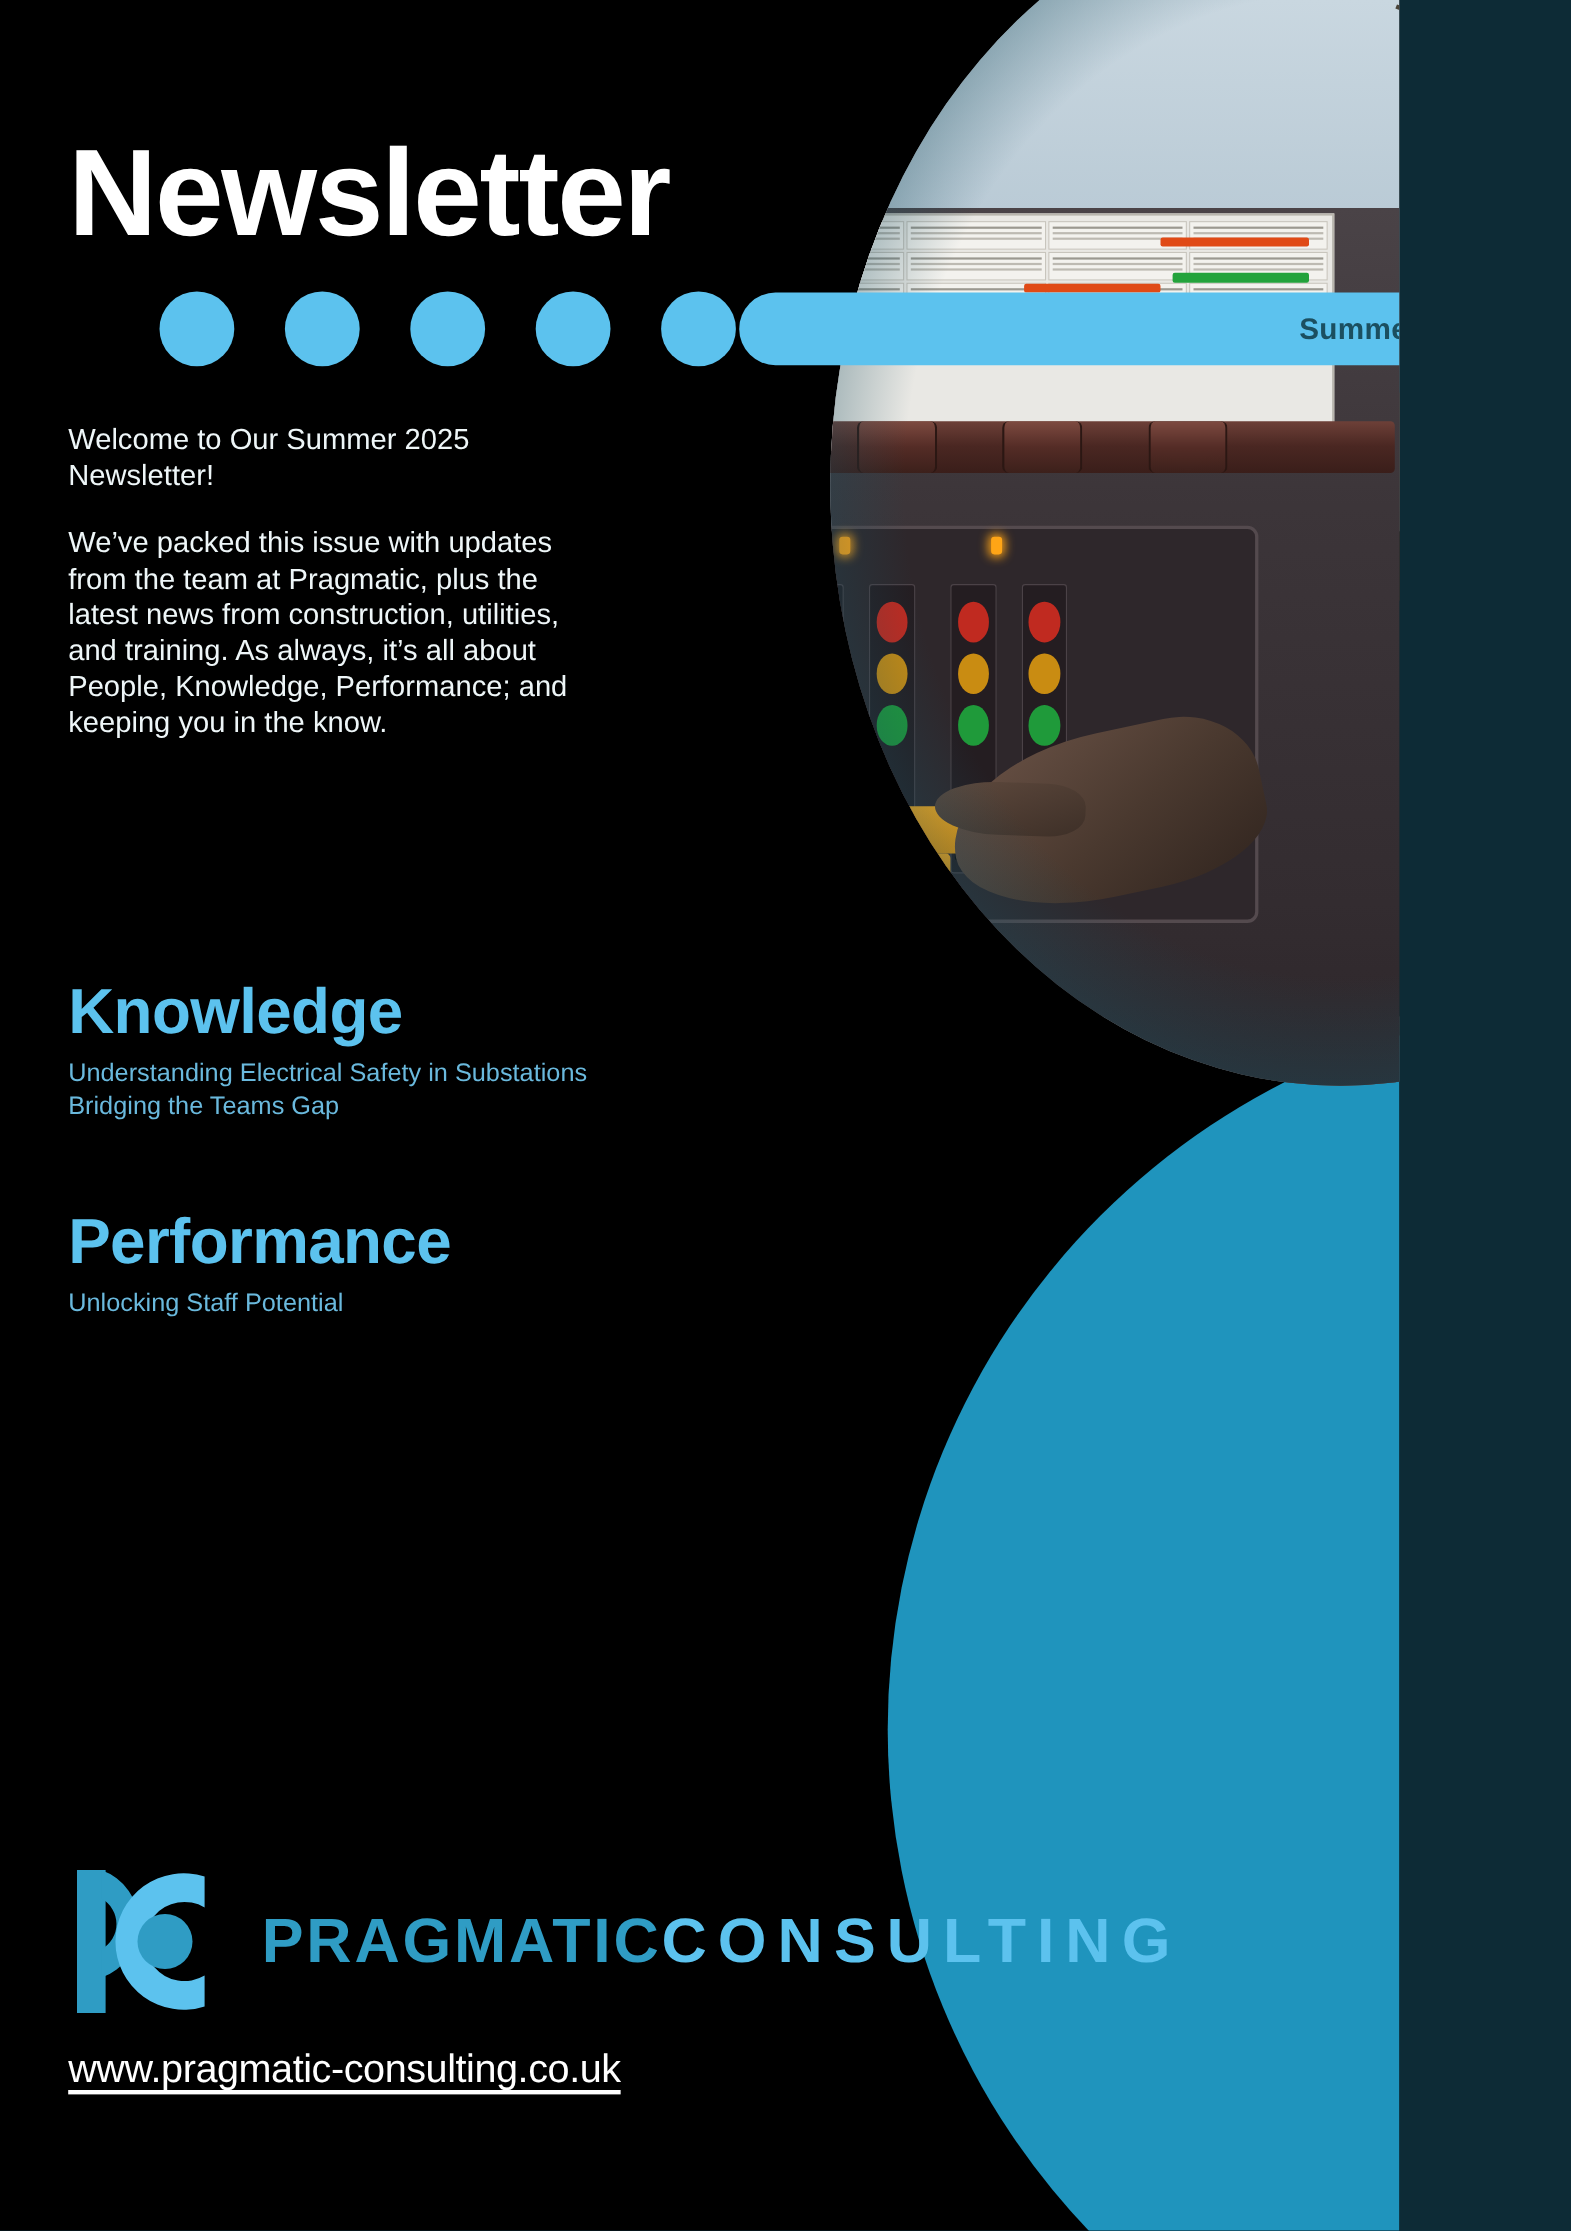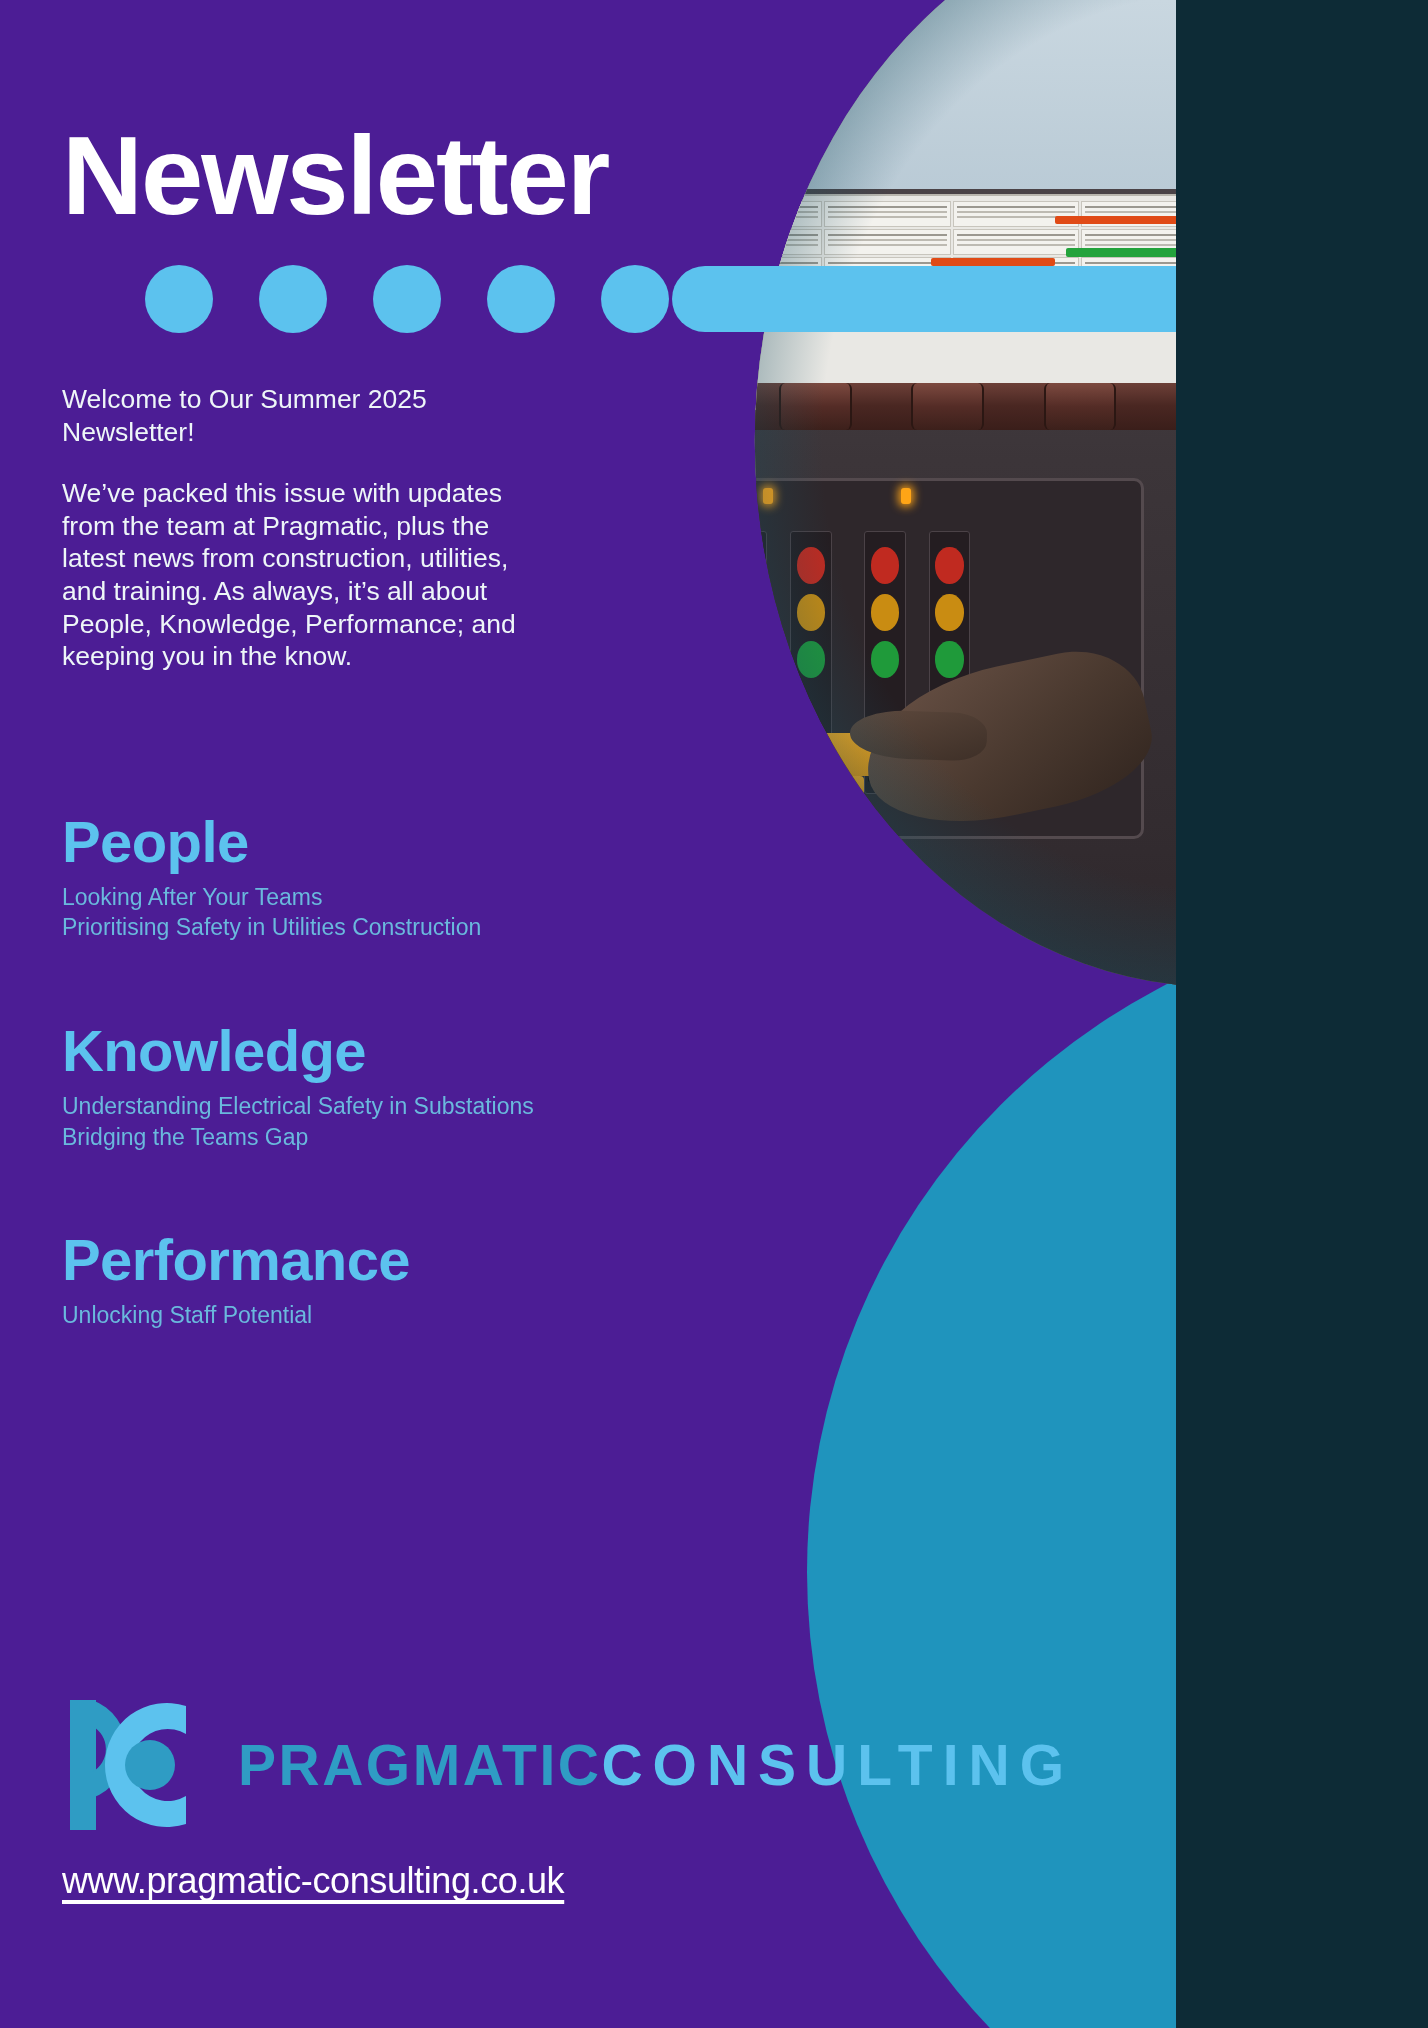--- a/index.html
+++ b/index.html
@@ -5,22 +5,22 @@
   * { margin:0; padding:0; box-sizing:border-box; }
   html,body { background:#0d2b36; }
   body {
     width:1428px; height:2028px;
     font-family:"Liberation Sans", sans-serif;
     overflow:hidden; position:relative;
   }
 
   #page {
     position:absolute; inset:0;
-    width:1176px; height:2028px;
-    background:#4c1d95;
+    width:1272px; height:2028px;
+    background:#000000;
     overflow:hidden;
   }
 
   
   .deco-circle {
     position:absolute;
     left:807px; top:912px;
     width:1320px; height:1320px;
     border-radius:50%;
     background:#1f94bd;
@@ -346,25 +346,20 @@
 
   <div class="issue-badge">Summer 2025</div>
 
   <div class="intro">
     <p>Welcome to Our Summer 2025 Newsletter!</p>
     <p>We’ve packed this issue with updates from the team at Pragmatic, plus the latest news from construction, utilities, and training. As always, it’s all about People, Knowledge, Performance; and keeping you in the know.</p>
   </div>
 
   <div class="sections">
 
-    <div class="sec sec-people">
-      <h2>People</h2>
-      <div class="item">Looking After Your Teams</div>
-      <div class="item">Prioritising Safety in Utilities Construction</div>
-    </div>
 
     <div class="sec sec-knowledge">
       <h2>Knowledge</h2>
       <div class="item">Understanding Electrical Safety in Substations</div>
       <div class="item">Bridging the Teams Gap</div>
     </div>
 
     <div class="sec sec-performance">
       <h2>Performance</h2>
       <div class="item">Unlocking Staff Potential</div>

